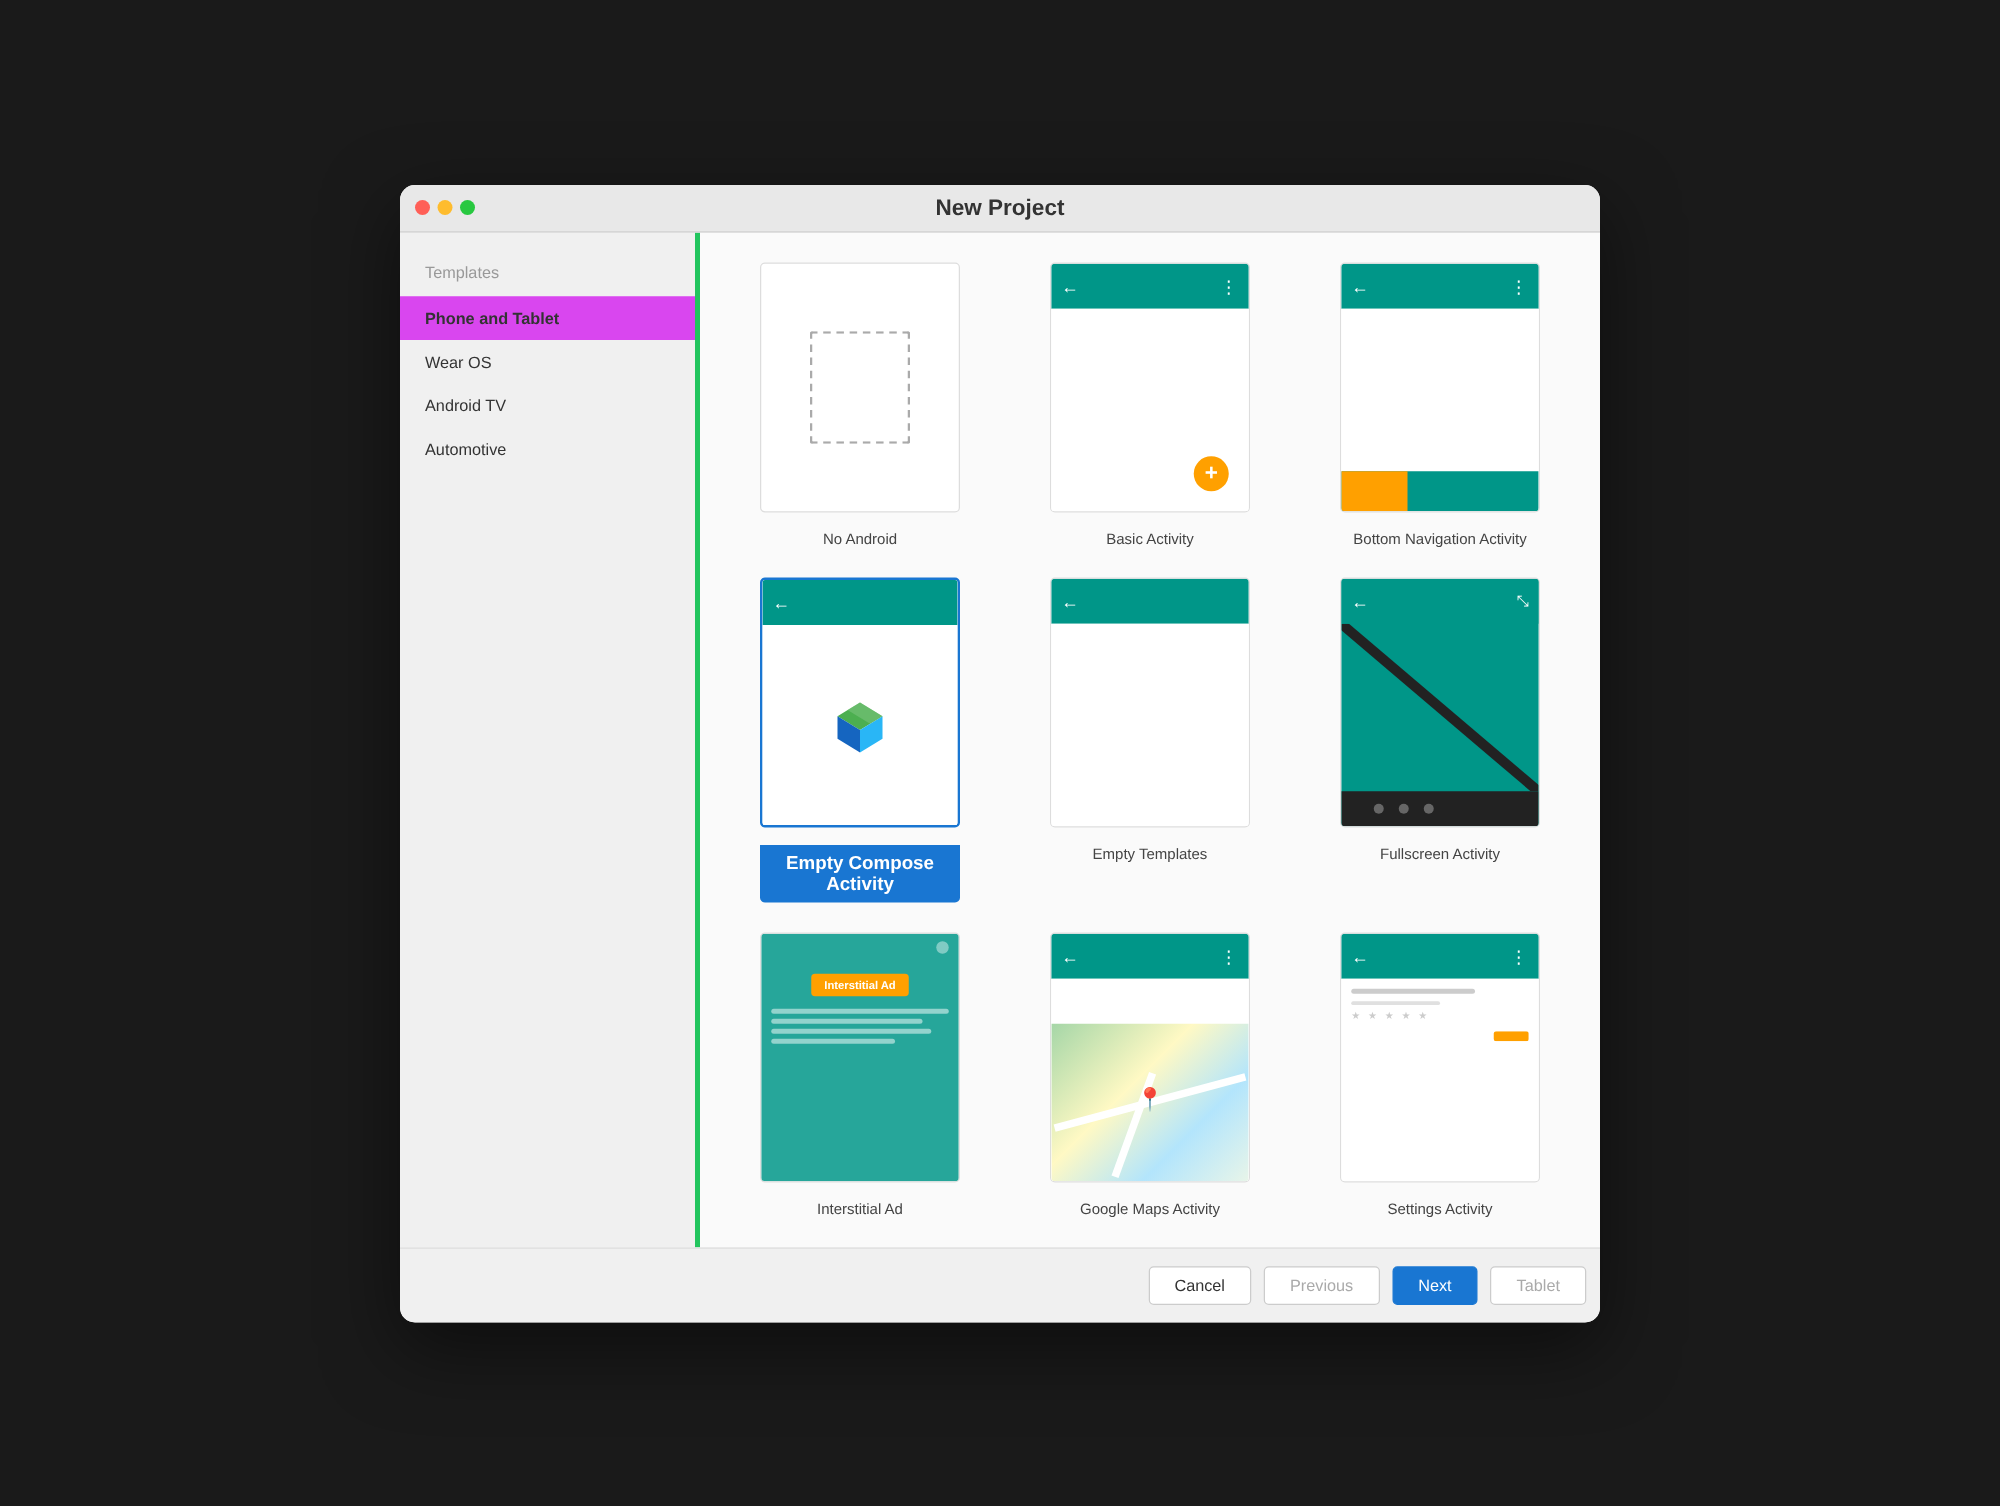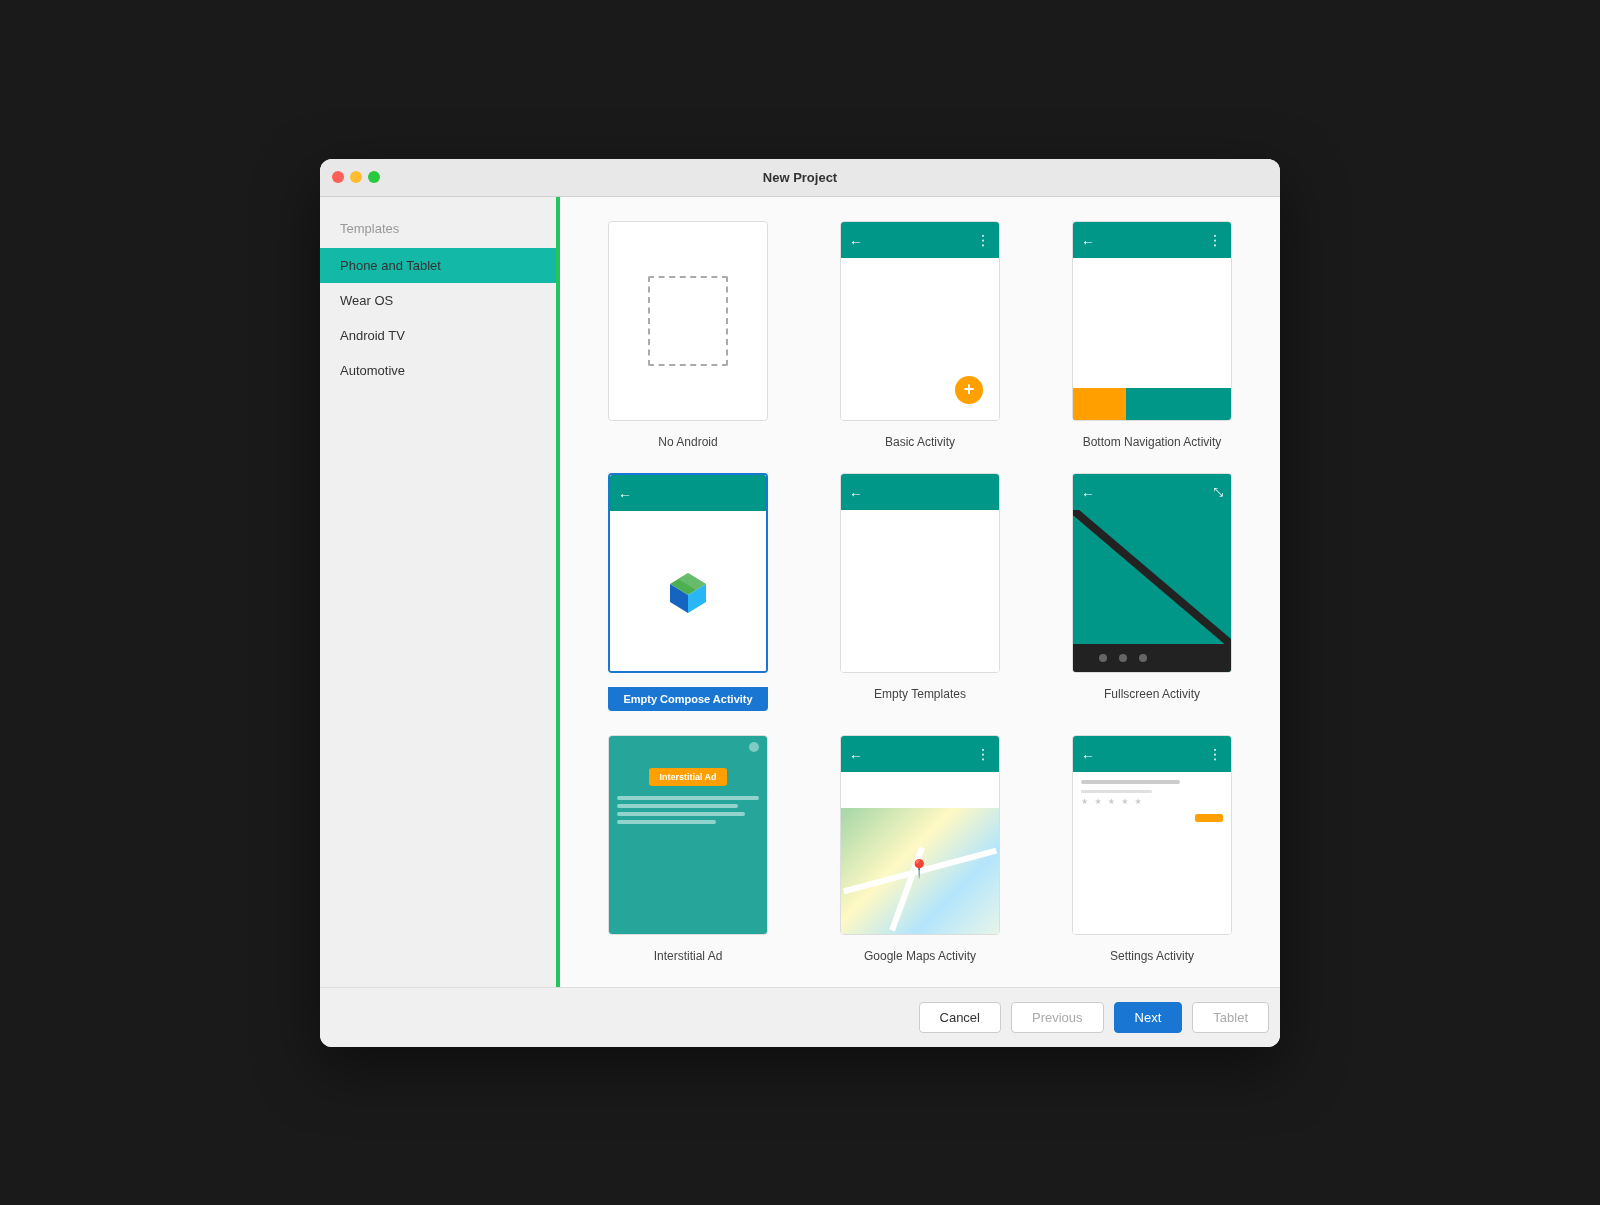--- a/index.html
+++ b/index.html
@@ -41,21 +41,21 @@
       border: none;
       cursor: pointer;
     }
     .tb-close { background: #ff5f57; }
     .tb-min { background: #febc2e; }
     .tb-max { background: #28c840; }
     .titlebar-title {
       position: absolute;
       left: 50%;
       transform: translateX(-50%);
-      font-size: 13px;
+      font-size: 18px;
       font-weight: 600;
       color: #333;
     }
     .content {
       display: flex;
       flex: 1;
       min-height: 0;
     }
     .sidebar {
       width: 240px;
@@ -70,22 +70,22 @@
       padding: 8px 20px 12px;
       font-weight: 500;
     }
     .sidebar-item {
       padding: 10px 20px;
       font-size: 13px;
       color: #333;
       cursor: pointer;
     }
     .sidebar-item.active {
-      background: #14b8a6;
-      font-weight: 400;
+      background: #d946ef;
+      font-weight: 700;
     }
     .main {
       flex: 1;
       background: #fafafa;
       overflow-y: auto;
       padding: 24px;
     }
     .templates-grid {
       display: grid;
       grid-template-columns: repeat(3, 1fr);
@@ -116,21 +116,21 @@
       background: transparent;
     }
     .template-card.selected .template-label {
       background: #1976d2;
       color: #fff;
       width: 160px;
       text-align: center;
       padding: 6px 8px;
       border-radius: 0 0 4px 4px;
       font-weight: 600;
-      font-size: 11px;
+      font-size: 15px;
     }
     .template-label {
       font-size: 12px;
       color: #444;
       text-align: center;
       margin-top: 6px;
     }
     
     .no-activity-preview {
       display: flex;

